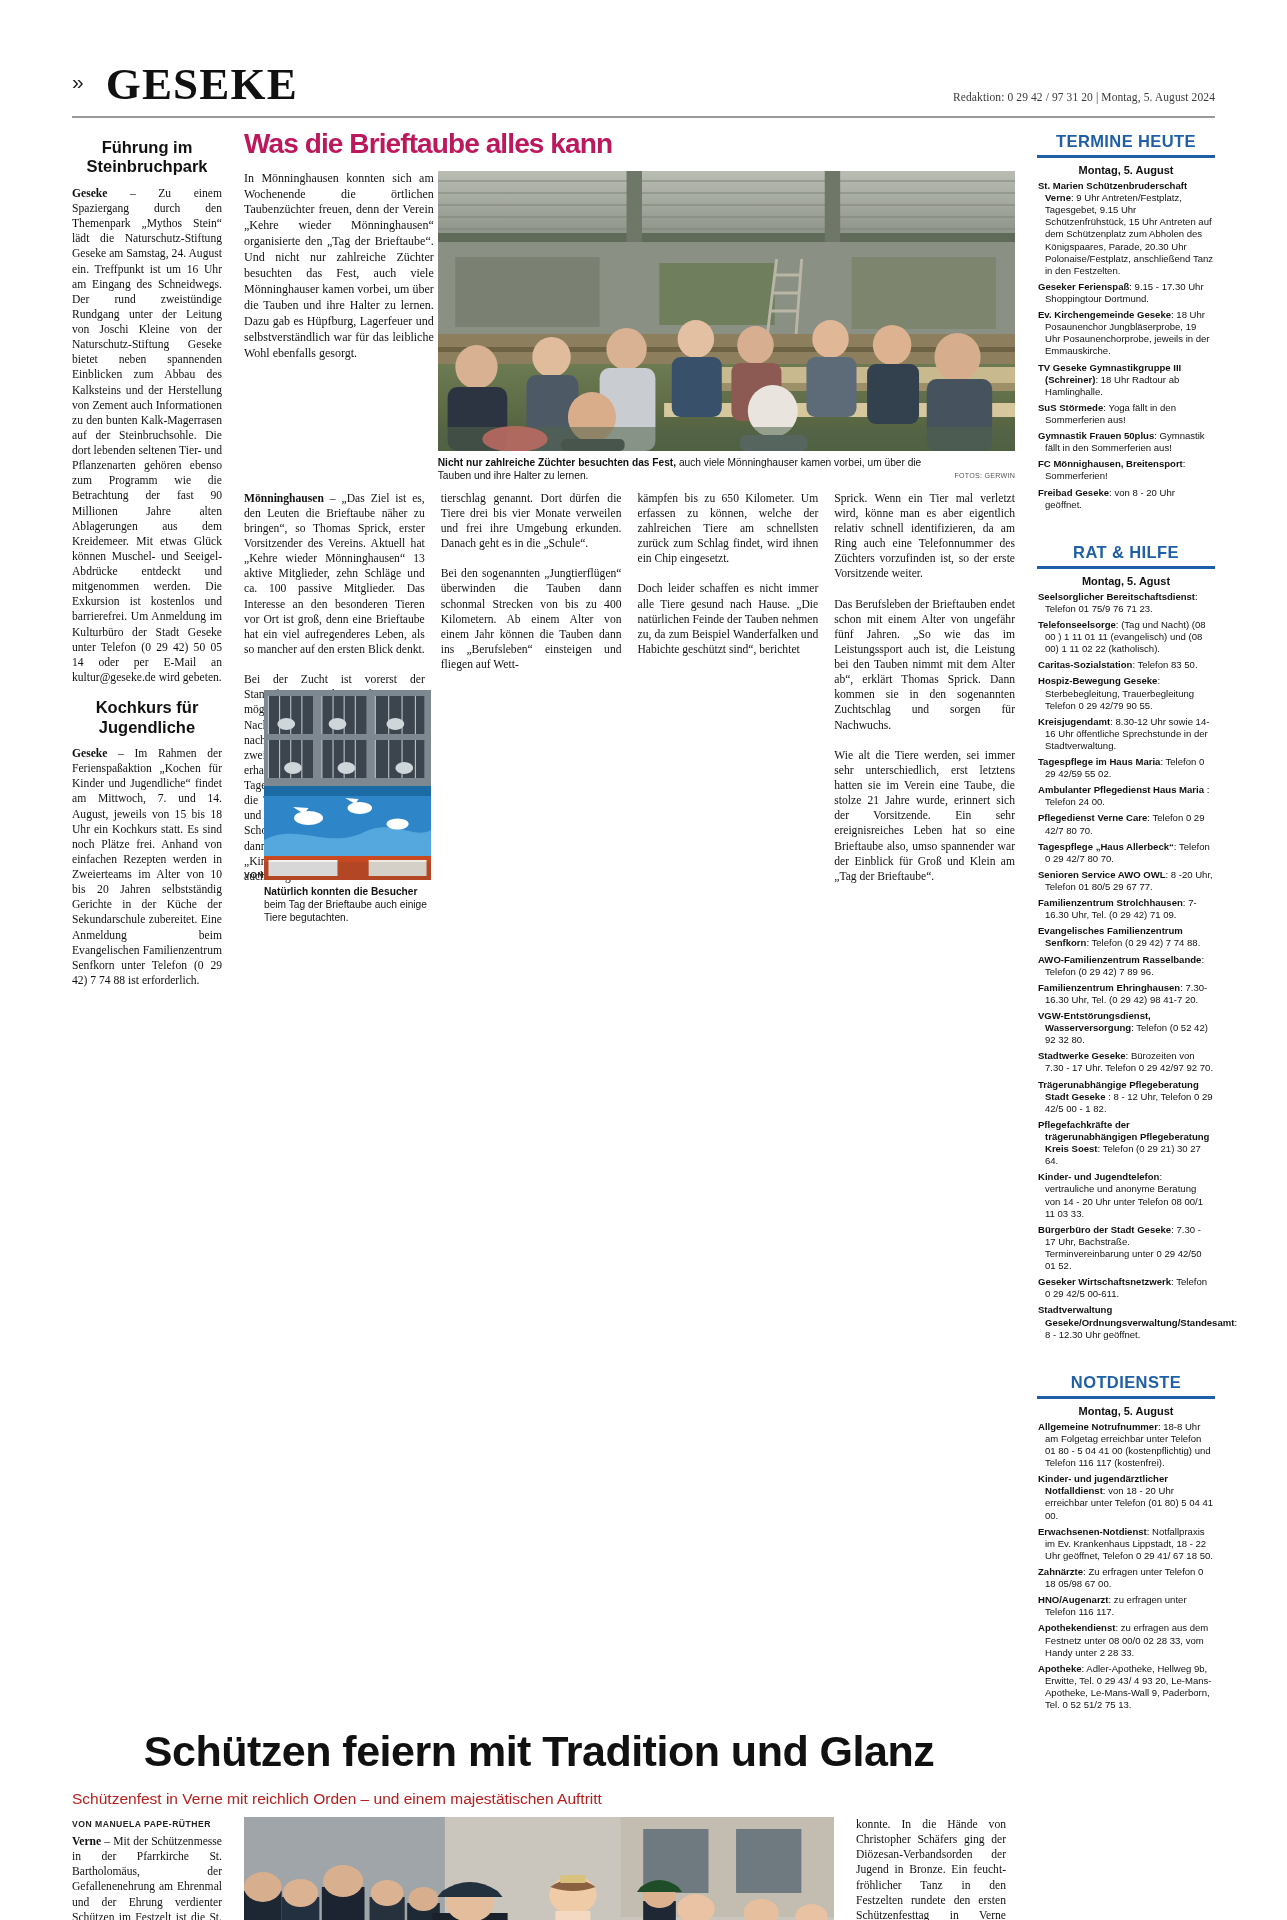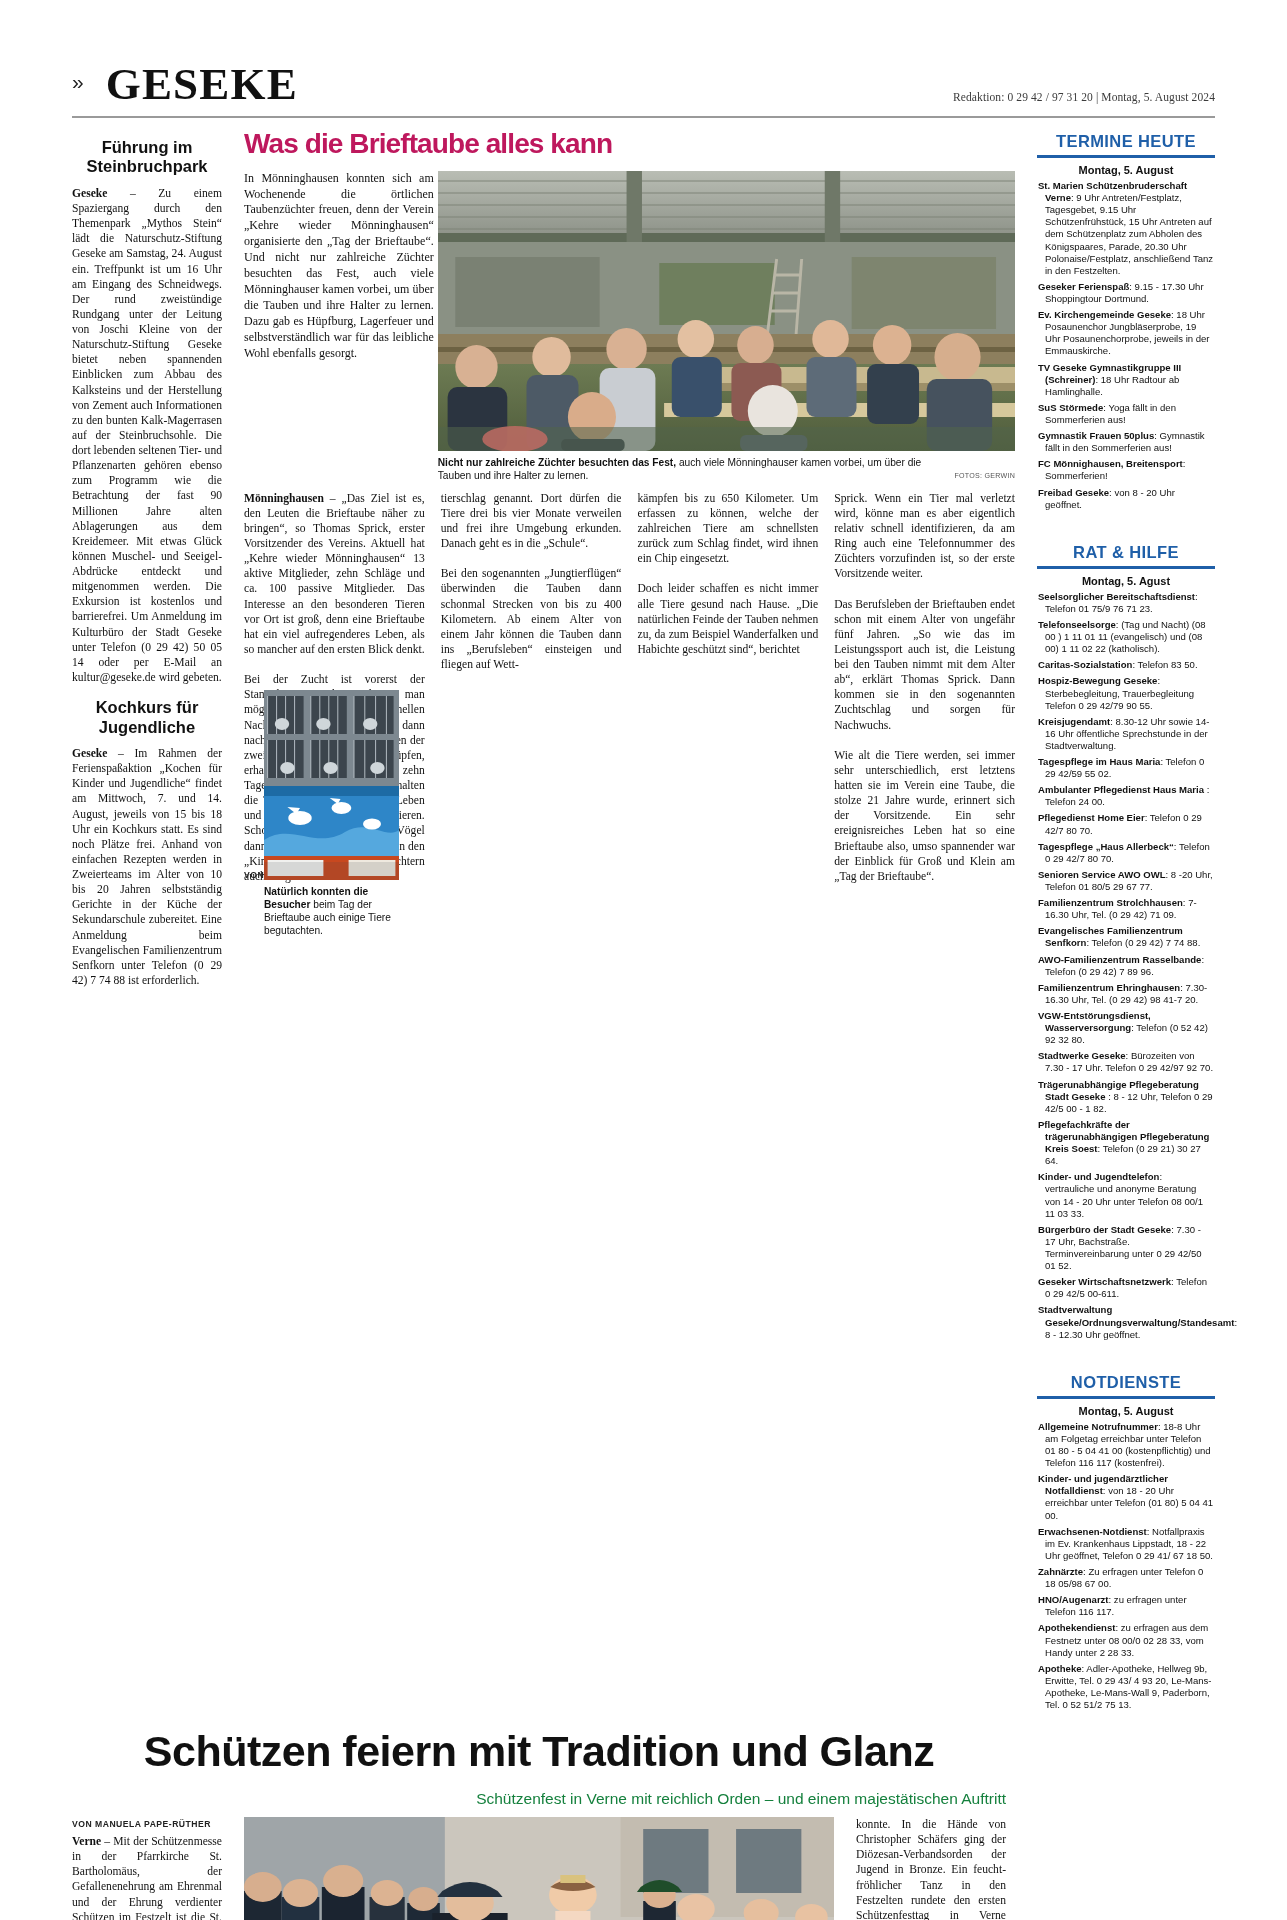--- a/index.html
+++ b/index.html
@@ -94,21 +94,21 @@
   .side-list b { font-weight:700; }
   .side-gap { height:26px; }
 
   
   .lower { margin-top:14px; }
   .lower-head {
     text-align:center; font-size:43px; font-weight:700; line-height:1.05;
     letter-spacing:-.5px; margin:0 0 16px;
   }
   .lower-sub {
-    text-align:right; font-size:15.5px; line-height:1.15; margin:0 0 9px; color:#15803d;
+    text-align:left; font-size:15.5px; line-height:1.15; margin:0 0 9px; color:#b91c1c;
   }
   .lower-grid { display:grid; grid-template-columns:150px 1fr 150px; column-gap:22px; }
   .mid-photos { display:flex; flex-direction:column; gap:9px; }
 
   
   svg.scene { display:block; width:100%; height:100%; }
 </style>
 </head>
 <body>
 
@@ -226,21 +226,21 @@
         </div>
       </div>
 
       <div class="article-cols" style="margin-top:9px">
         <div class="body-serif"><b>Mönninghausen</b> – „Das Ziel ist es, den Leuten die Brieftaube näher zu bringen“, so Thomas Sprick, erster Vorsitzender des Vereins. Aktuell hat „Kehre wieder Mönninghausen“ 13 aktive Mitglieder, zehn Schläge und ca. 100 passive Mitglieder. Das Interesse an den besonderen Tieren vor Ort ist groß, denn eine Brieftaube hat ein viel aufregenderes Leben, als so mancher auf den ersten Blick denkt.<br><br>Bei der Zucht ist vorerst der Stammbaum wichtig, damit man möglichst gute und schnellen Nachwuchs bekommt. Wenn dann nach dem dreiwöchigen Ausbrüten der zwei Eier die Jungtiere schlüpfen, erhalten diese im Alter von zehn Tagen ihren Ring. Den Ring behalten die Tauben dann ihr gesamtes Leben und er dient dazu, sie zu identifizieren. Schon nach 30 Tagen sind die Vögel dann selbstständig und kommen in den „Kindergarten“, von den Züchtern auch Jung-</div>
         <div class="body-serif">tierschlag genannt. Dort dürfen die Tiere drei bis vier Monate verweilen und frei ihre Umgebung erkunden. Danach geht es in die „Schule“.<br><br>Bei den sogenannten „Jungtierflügen“ überwinden die Tauben dann schonmal Strecken von bis zu 400 Kilometern. Ab einem Alter von einem Jahr können die Tauben dann ins „Berufsleben“ einsteigen und fliegen auf Wett-</div>
         <div class="body-serif">kämpfen bis zu 650 Kilometer. Um erfassen zu können, welche der zahlreichen Tiere am schnellsten zurück zum Schlag findet, wird ihnen ein Chip eingesetzt.<br><br>Doch leider schaffen es nicht immer alle Tiere gesund nach Hause. „Die natürlichen Feinde der Tauben nehmen zu, da zum Beispiel Wanderfalken und Habichte geschützt sind“, berichtet</div>
         <div class="body-serif">Sprick. Wenn ein Tier mal verletzt wird, könne man es aber eigentlich relativ schnell identifizieren, da am Ring auch eine Telefonnummer des Züchters vorzufinden ist, so der erste Vorsitzende weiter.<br><br>Das Berufsleben der Brieftauben endet schon mit einem Alter von ungefähr fünf Jahren. „So wie das im Leistungssport auch ist, die Leistung bei den Tauben nimmt mit dem Alter ab“, erklärt Thomas Sprick. Dann kommen sie in den sogenannten Zuchtschlag und sorgen für Nachwuchs.<br><br>Wie alt die Tiere werden, sei immer sehr unterschiedlich, erst letztens hatten sie im Verein eine Taube, die stolze 21 Jahre wurde, erinnert sich der Vorsitzende. Ein sehr ereignisreiches Leben hat so eine Brieftaube also, umso spannender war der Einblick für Groß und Klein am „Tag der Brieftaube“.</div>
       </div>
 
-      <div style="position:absolute; left:264px; top:690px; width:135px;">
+      <div style="position:absolute; left:264px; top:690px; width:167px;">
         <div class="photo" style="height:190px">
           <svg class="scene" viewBox="0 0 150 190" preserveAspectRatio="none">
             <rect width="150" height="190" fill="#5f6a72"></rect>
             <rect x="0" y="0" width="150" height="96" fill="#7d8890"></rect>
             <g fill="#3c454d">
               <rect x="4" y="6" width="40" height="38"></rect>
                 <rect x="52" y="6" width="40" height="38"></rect>
                 <rect x="100" y="6" width="44" height="38"></rect>
               <rect x="4" y="50" width="40" height="38"></rect>
                 <rect x="52" y="50" width="40" height="38"></rect>
@@ -332,21 +332,21 @@
         <div class="side-rule"></div>
         <div class="side-date">Montag, 5. Agust</div>
         <div class="side-list">
             <p><b>Seelsorglicher Bereitschaftsdienst</b>: Telefon 01 75/9 76 71 23.</p>
             <p><b>Telefonseelsorge</b>: (Tag und Nacht) (08 00 ) 1 11 01 11 (evangelisch) und (08 00) 1 11 02 22 (katholisch).</p>
             <p><b>Caritas-Sozialstation</b>: Telefon 83 50.</p>
             <p><b>Hospiz-Bewegung Geseke</b>: Sterbebegleitung, Trauerbegleitung Telefon 0 29 42/79 90 55.</p>
             <p><b>Kreisjugendamt</b>: 8.30-12 Uhr sowie 14-16 Uhr öffentliche Sprechstunde in der Stadtverwaltung.</p>
             <p><b>Tagespflege im Haus Maria</b>: Telefon 0 29 42/59 55 02.</p>
             <p><b>Ambulanter Pflegedienst Haus Maria</b> : Telefon 24 00.</p>
-            <p><b>Pflegedienst Home Eier</b>: Telefon 0 29 42/7 80 70.</p>
+            <p><b>Pflegedienst Verne Care</b>: Telefon 0 29 42/7 80 70.</p>
             <p><b>Tagespflege „Haus Allerbeck“</b>: Telefon 0 29 42/7 80 70.</p>
             <p><b>Senioren Service AWO OWL</b>: 8 -20 Uhr, Telefon 01 80/5 29 67 77.</p>
             <p><b>Familienzentrum Strolchhausen</b>: 7-16.30 Uhr, Tel. (0 29 42) 71 09.</p>
             <p><b>Evangelisches Familienzentrum Senfkorn</b>: Telefon (0 29 42) 7 74 88.</p>
             <p><b>AWO-Familienzentrum Rasselbande</b>: Telefon (0 29 42) 7 89 96.</p>
             <p><b>Familienzentrum Ehringhausen</b>: 7.30-16.30 Uhr, Tel. (0 29 42) 98 41-7 20.</p>
             <p><b>VGW-Entstörungsdienst, Wasserversorgung</b>: Telefon (0 52 42) 92 32 80.</p>
             <p><b>Stadtwerke Geseke</b>: Bürozeiten von 7.30 - 17 Uhr. Telefon 0 29 42/97 92 70.</p>
             <p><b>Trägerunabhängige Pflegeberatung Stadt Geseke</b> : 8 - 12 Uhr, Telefon 0 29 42/5 00 - 1 82.</p>
             <p><b>Pflegefachkräfte der trägerunabhängigen Pflegeberatung Kreis Soest</b>: Telefon (0 29 21) 30 27 64.</p>

